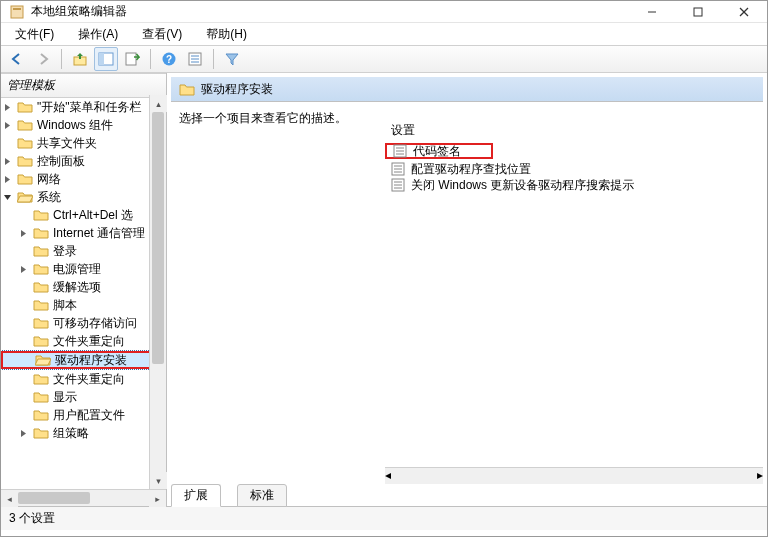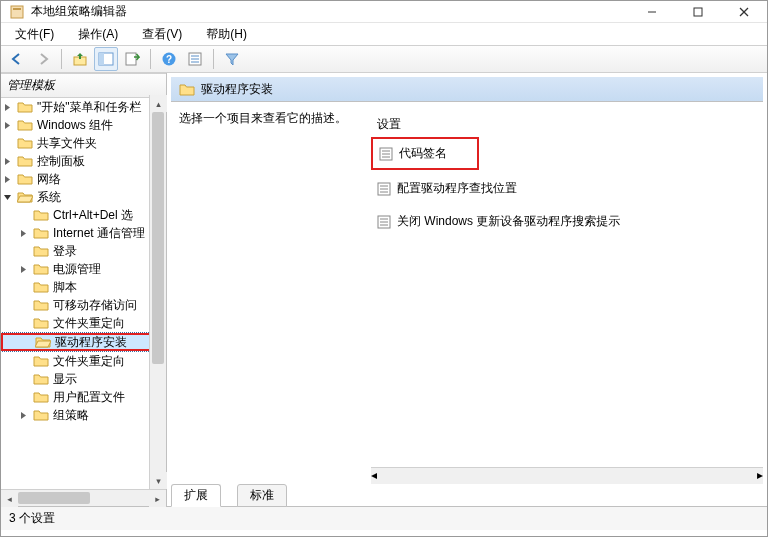--- a/index.html
+++ b/index.html
@@ -172,29 +172,30 @@
     border-top:1px solid #c0c0c0;
     position:relative;
   }
   .rp-desc {
     width: 200px;
     padding: 8px 8px;
   }
   .rp-list {
     flex:1;
     position:relative;
-    padding-top:12px;
+    padding-top:18px;
+    margin-left:14px;
   }
   .rp-col-header {
     padding: 2px 6px;
     color:#000;
   }
   .setting-row {
     display:flex; align-items:center;
-    height:33px;
+    height:16px;
     padding:0 6px;
     gap:6px;
   }
   .setting-row .s-icon {
     width:14px; height:14px;
     display:inline-block;
   }
   .setting-row.highlighted {
     border:2px solid #e02020;
     width: 108px;
@@ -471,20 +472,31 @@
                     <svg width="9" height="9">
                       <path d="M2 1 L7 4.5 L2 8 Z" fill="#666"></path>
                     </svg>
                   </span>
                   <span class="folder-icon">
                     <svg width="16" height="14">
                       <path d="M1 3 L6 3 L7.5 5 L15 5 L15 12 L1 12 Z" fill="#ffe08a" stroke="#caa23a"></path>
                     </svg>
                   </span>
                   <span class="label">电源管理</span>
+                </div>
+              </li>
+              <li class="">
+                <div class="node depth2">
+                  <span class="expander"></span>
+                  <span class="folder-icon">
+                    <svg width="16" height="14">
+                      <path d="M1 3 L6 3 L7.5 5 L15 5 L15 12 L1 12 Z" fill="#ffe08a" stroke="#caa23a"></path>
+                    </svg>
+                  </span>
+                  <span class="label">缓解选项</span>
                 </div>
               </li>
               <li class="">
                 <div class="node depth2">
                   <span class="expander"></span>
                   <span class="folder-icon">
                     <svg width="16" height="14">
                       <path d="M1 3 L6 3 L7.5 5 L15 5 L15 12 L1 12 Z" fill="#ffe08a" stroke="#caa23a"></path>
                     </svg>
                   </span>

